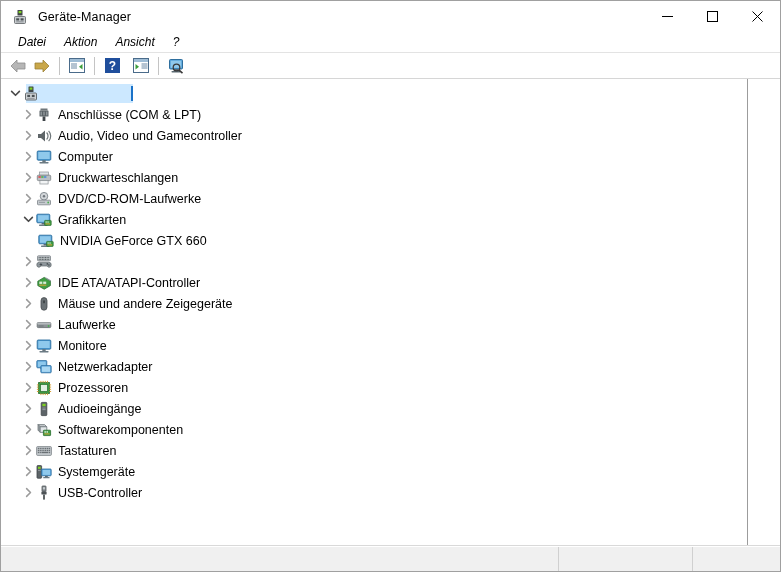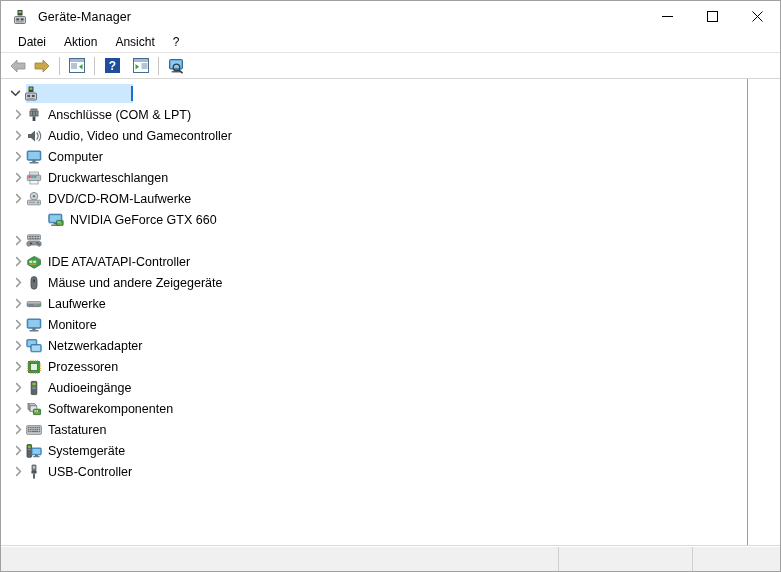--- a/index.html
+++ b/index.html
@@ -71,20 +71,21 @@
   
   .menubar {
     height: 21px;
     min-height: 21px;
     background: #ffffff;
     display: flex;
     align-items: center;
     padding-left: 8px;
     border-bottom: 1px solid #e3e3e3;
     box-sizing: border-box;
+    font-style: italic;
   }
   .menu-item {
     font-size: 12px;
     padding: 1px 9px 2px 9px;
     color: #000;
     cursor: default;
     white-space: nowrap;
   }
 
   
@@ -166,22 +167,22 @@
     flex: 0 0 auto;
     position: relative;
     margin-right: 6px;
   }
   .row-label {
     font-size: 12.5px;
     color: #000000;
     line-height: 16px;
   }
   .row.level0 { padding-left: 6px; }
-  .row.level1 { padding-left: 9px; }
-  .row.level2 { padding-left: 47px; }
+  .row.level1 { padding-left: 19px; }
+  .row.level2 { padding-left: 37px; }
 
   .row.selected .sel-box {
     position: absolute;
     left: 25px;
     top: 1px;
     width: 107px;
     height: 19px;
     background: #cce8ff;
     border: none;
   }
@@ -432,20 +433,38 @@
             </span>
             <span class="row-icon"><svg xmlns="http://www.w3.org/2000/svg" viewBox="0 0 16 16" width="16" height="16">
         <circle cx="8" cy="5.2" r="3.8" fill="#d2d6d9" stroke="#7d8budefined" stroke-width="0"></circle>
         <circle cx="8" cy="5.2" r="3.8" fill="none" stroke="#7d848a" stroke-width="0.9"></circle>
         <circle cx="8" cy="5.2" r="1.2" fill="#6f767c"></circle>
         <rect x="1.5" y="9.2" width="13" height="4.6" rx="0.8" fill="#c6cbcf" stroke="#7d848a" stroke-width="0.8"></rect>
         <rect x="3" y="10.8" width="6" height="1.2" fill="#9aa1a6"></rect>
         <circle cx="12.2" cy="11.5" r="0.9" fill="#4caf50"></circle>
       </svg></span>
             <span class="row-label">DVD/CD-ROM-Laufwerke</span>
+          </div>
+          <div class="row level1">
+            <span class="twisty">
+              <svg width="11" height="11" viewBox="0 0 11 11" xmlns="http://www.w3.org/2000/svg">
+      <path d="M1.6 3.4 L5.5 7.3 L9.4 3.4" fill="none" stroke="#4a4a4a" stroke-width="1.6" stroke-linecap="round" stroke-linejoin="round"></path>
+    </svg>
+            </span>
+            <span class="row-icon"><svg xmlns="http://www.w3.org/2000/svg" viewBox="0 0 16 16" width="16" height="16">
+        <rect x="0.8" y="2.2" width="13" height="8.6" rx="1" fill="#4c9bd6" stroke="#2f6f9e" stroke-width="0.9"></rect>
+        <rect x="1.9" y="3.2" width="10.8" height="6.6" fill="#8fc9ec"></rect>
+        <rect x="5.6" y="11" width="3.4" height="1.5" fill="#5b6a73"></rect>
+        <rect x="3" y="12.5" width="8.6" height="1.4" rx="0.6" fill="#6b7a83"></rect>
+        <rect x="8.6" y="8.4" width="6.6" height="5" rx="0.6" fill="#3f9e44" stroke="#2a6e2e" stroke-width="0.7"></rect>
+        <rect x="9.5" y="9.4" width="1.3" height="1.3" fill="#cfe8cf"></rect>
+        <rect x="11.4" y="9.4" width="1.3" height="1.3" fill="#cfe8cf"></rect>
+        <rect x="9.5" y="11.4" width="4.6" height="1" fill="#d8a23a"></rect>
+      </svg></span>
+            <span class="row-label">Grafikkarten</span>
           </div>
           <div class="row level2">
             <span class="row-icon"><svg xmlns="http://www.w3.org/2000/svg" viewBox="0 0 16 16" width="16" height="16">
         <rect x="0.8" y="2.2" width="13" height="8.6" rx="1" fill="#4c9bd6" stroke="#2f6f9e" stroke-width="0.9"></rect>
         <rect x="1.9" y="3.2" width="10.8" height="6.6" fill="#8fc9ec"></rect>
         <rect x="5.6" y="11" width="3.4" height="1.5" fill="#5b6a73"></rect>
         <rect x="3" y="12.5" width="8.6" height="1.4" rx="0.6" fill="#6b7a83"></rect>
         <rect x="8.6" y="8.4" width="6.6" height="5" rx="0.6" fill="#3f9e44" stroke="#2a6e2e" stroke-width="0.7"></rect>
         <rect x="9.5" y="9.4" width="1.3" height="1.3" fill="#cfe8cf"></rect>
         <rect x="11.4" y="9.4" width="1.3" height="1.3" fill="#cfe8cf"></rect>

